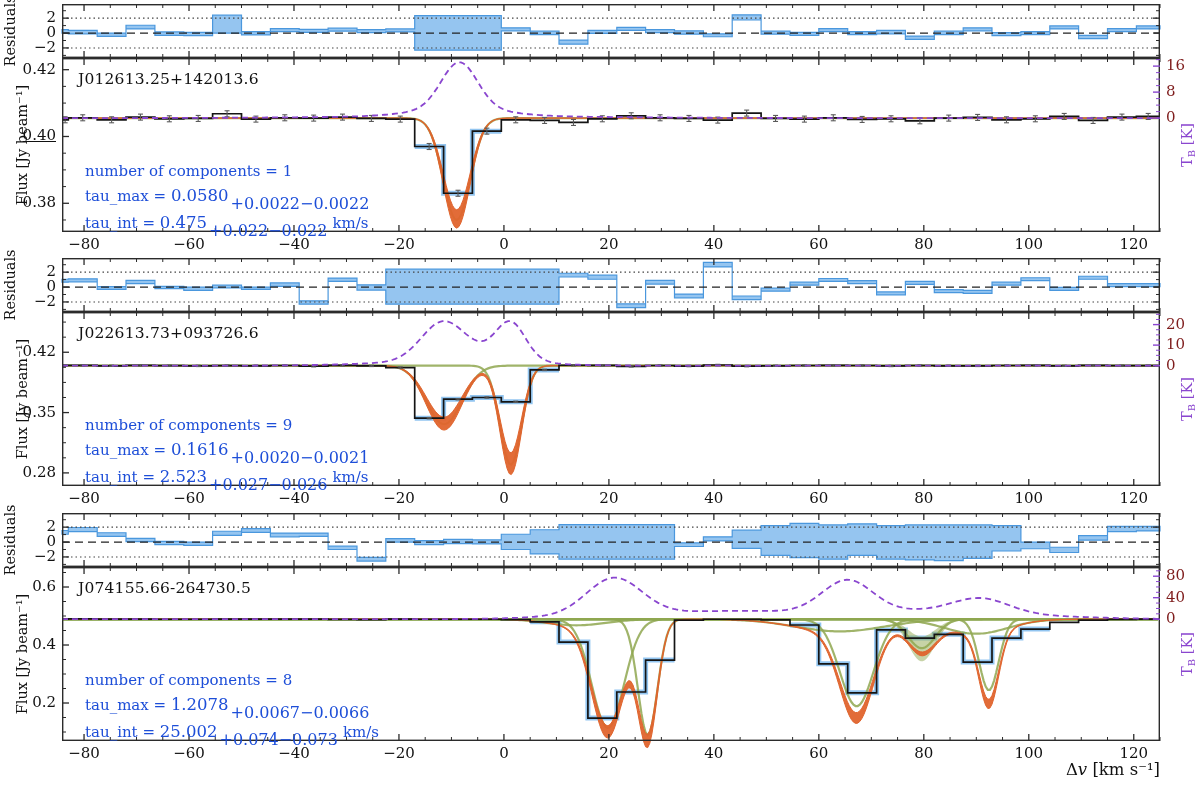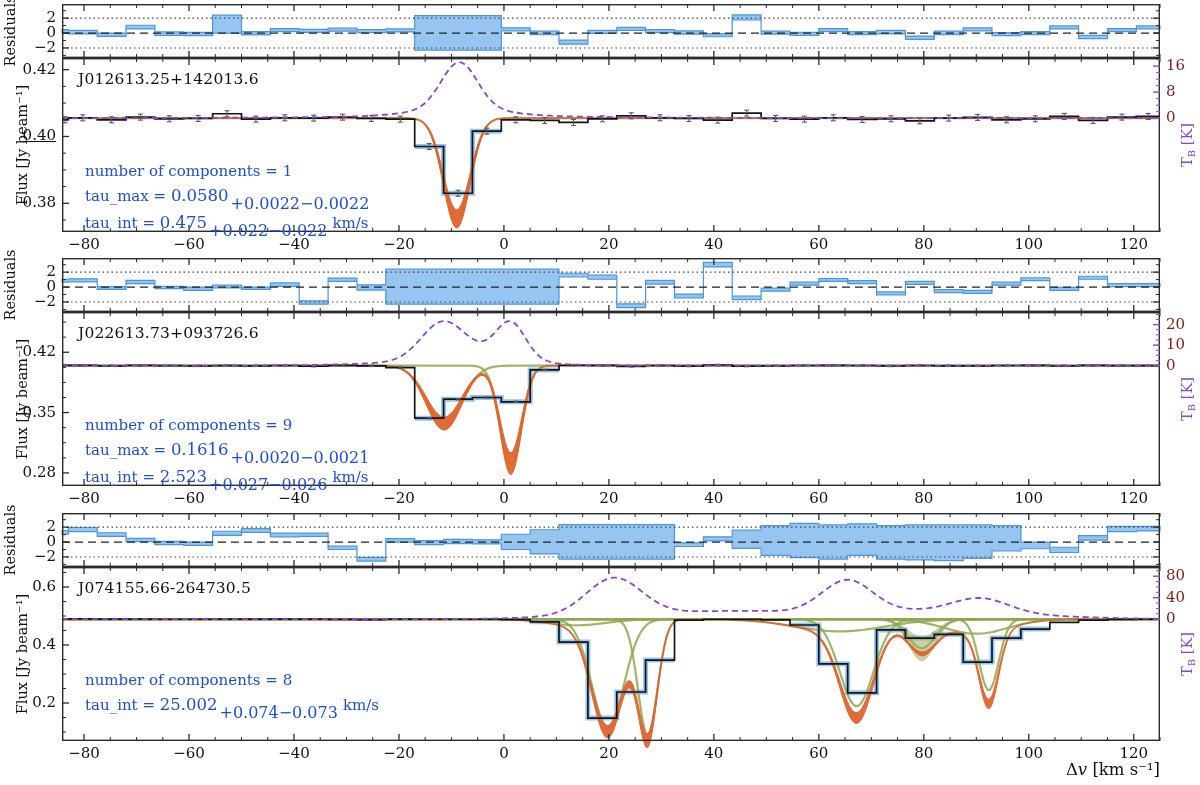--- a/index.html
+++ b/index.html
@@ -958,20 +958,24 @@
         <line x1="1098" y1="41.45000000000001" x2="1094" y2="41.45000000000001" stroke="#8a46cf" stroke-width="1"></line>
         <line x1="1098" y1="36.07500000000001" x2="1094" y2="36.07500000000001" stroke="#8a46cf" stroke-width="1"></line>
         <line x1="1098" y1="25.32500000000001" x2="1094" y2="25.32500000000001" stroke="#8a46cf" stroke-width="1"></line>
         <line x1="1098" y1="19.95000000000001" x2="1094" y2="19.95000000000001" stroke="#8a46cf" stroke-width="1"></line>
         <line x1="1098" y1="14.57500000000001" x2="1094" y2="14.57500000000001" stroke="#8a46cf" stroke-width="1"></line>
         <line x1="1098" y1="3.82500000000001" x2="1094" y2="3.82500000000001" stroke="#8a46cf" stroke-width="1"></line>
       </svg>
     <div class="src">J074155.66-264730.5</div>
     <div class="anno">
       <div class="anno-line">number of components = 8</div>
+      <div class="anno-line tall"><span>tau_max = </span><span class="val">1.2078</span><span class="stack">
+            <span>+0.0067</span>
+            <span>−0.0066</span>
+          </span></div>
       <div class="anno-line tall"><span>tau_int = </span><span class="val">25.002</span><span class="stack">
             <span>+0.074</span>
             <span>−0.073</span>
           </span><span class="suffix">km/s</span></div>
     </div>
   </div>
 
   <div class="rotlab" style="left:10px;top:31px">Residuals</div>
   <div class="rotlab" style="left:10px;top:285px">Residuals</div>
   <div class="rotlab" style="left:10px;top:540px">Residuals</div>

